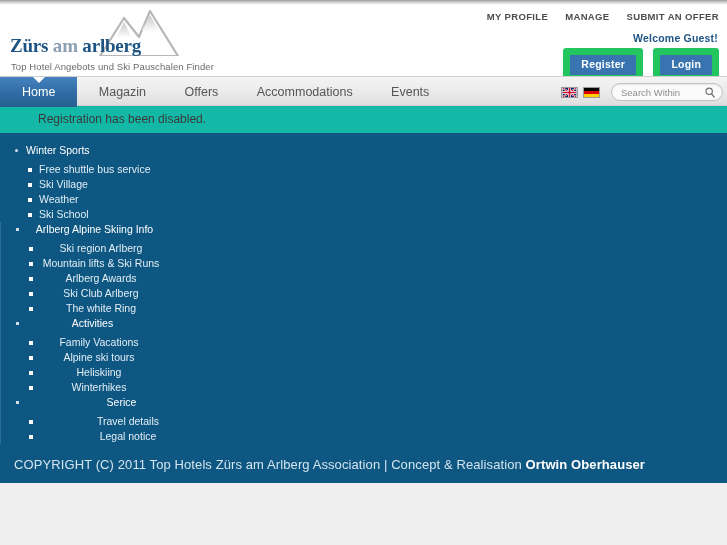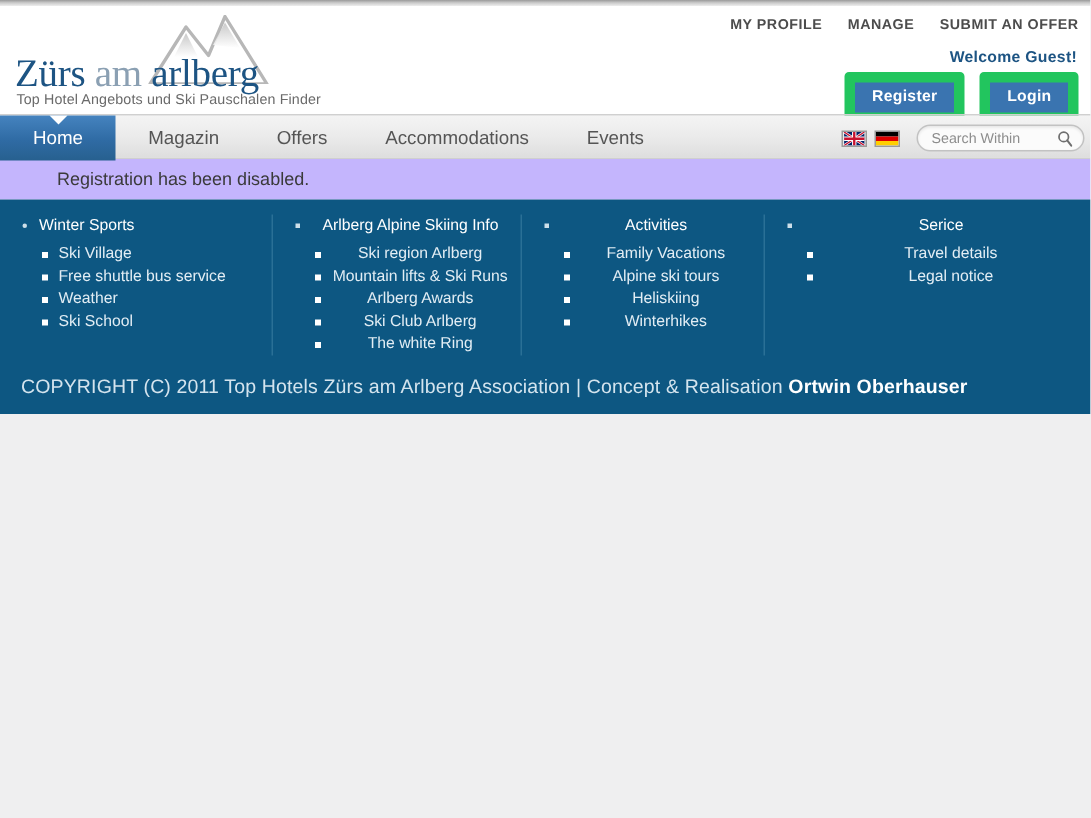--- a/index.html
+++ b/index.html
@@ -40,22 +40,22 @@
   }
   #mountain-svg {
     position: absolute;
     left: 92px;
     top: 0px;
   }
   #logo-wordmark {
     position: absolute;
     left: 4px;
     top: 26px;
-    font-size: 26px;
-    font-weight: normal;
+    font-size: 19px;
+    font-weight: bold;
     letter-spacing: -0.2px;
     font-family: "Liberation Serif", serif;
     white-space: nowrap;
     line-height: 1;
   }
   .lw-dark { color: #1d5483; }
   .lw-mid  { color: #8ba0b3; }
   #logo-tagline {
     position: absolute;
     left: 5px;
@@ -190,38 +190,39 @@
   }
   #search-input::placeholder { color: #8d8d8d; }
   #search-icon {
     position: absolute;
     right: 7px; top: 3px;
     cursor: pointer;
   }
 
   
   #content-area {
-    background: #c4b5fd;
+    background: #14b8a6;
     padding: 6px 0 7px 0;
   }
   #notice-msg {
     font-size: 12px;
     color: #3a3a3a;
     padding-left: 38px;
   }
 
   
   #footer {
     background: #0d5782;
     color: #ffffff;
     padding: 10px 0 0 0;
   }
   #footer-cols {
     display: flex;
     padding: 0 0 6px 0;
+    flex-direction: column;
   }
   .footer-col {
     padding: 0 8px 0 14px;
     position: relative;
   }
   .footer-col + .footer-col { border-left: 1px solid #2a7096; text-align: center; }
   .fc-0 { width: 186px; }
   .fc-1 { width: 170px; }
   .fc-2 { width: 166px; }
   .fc-3 { width: 224px; }
@@ -349,22 +350,22 @@
   <div id="content-area">
     <div id="notice-msg">Registration has been disabled.</div>
   </div>
 
   <div id="footer">
     <div id="footer-cols">
 
       <div class="footer-col fc-0">
         <div class="col-head dot">Winter Sports</div>
         <ul class="sub-list">
+          <li class="sub-item">Free shuttle bus service</li>
           <li class="sub-item">Ski Village</li>
-          <li class="sub-item">Free shuttle bus service</li>
           <li class="sub-item">Weather</li>
           <li class="sub-item">Ski School</li>
         </ul>
       </div>
 
       <div class="footer-col fc-1">
         <div class="col-head">Arlberg Alpine Skiing Info</div>
         <ul class="sub-list">
           <li class="sub-item">Ski region Arlberg</li>
           <li class="sub-item">Mountain lifts &amp; Ski Runs</li>

